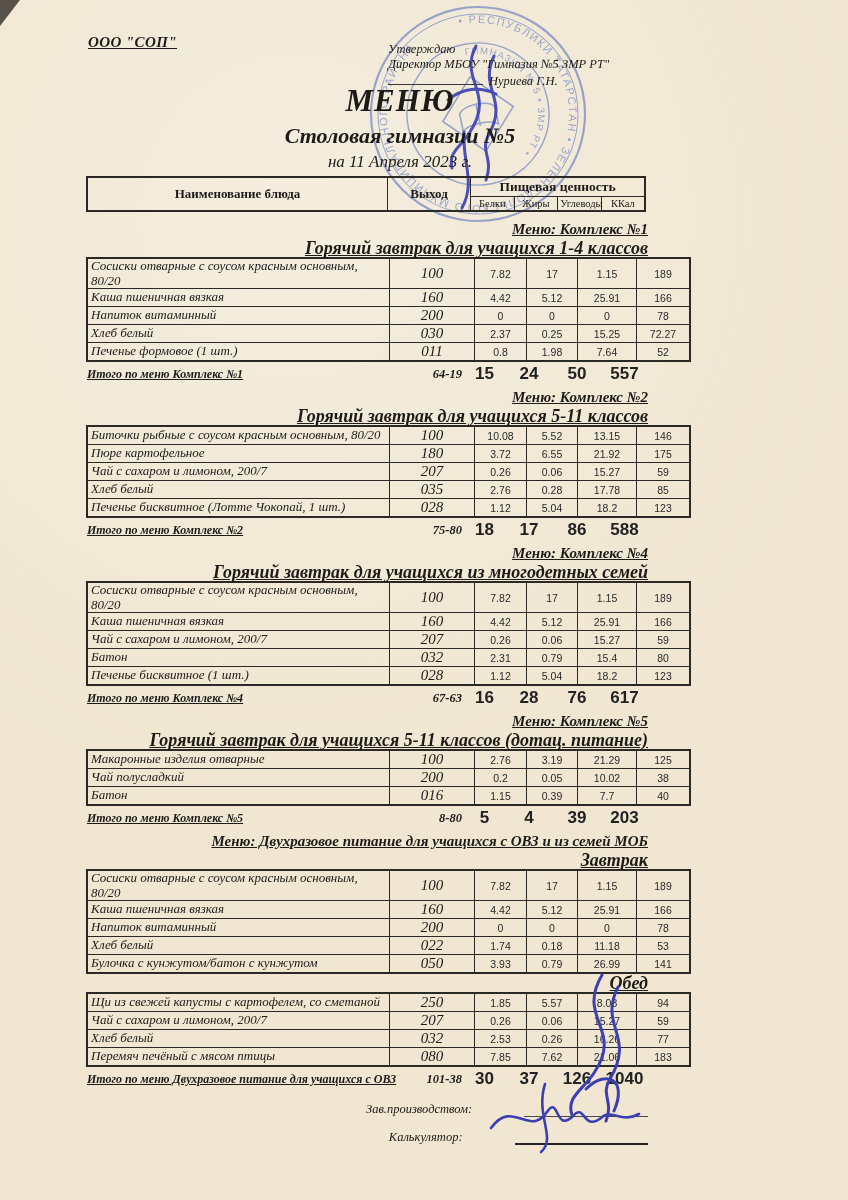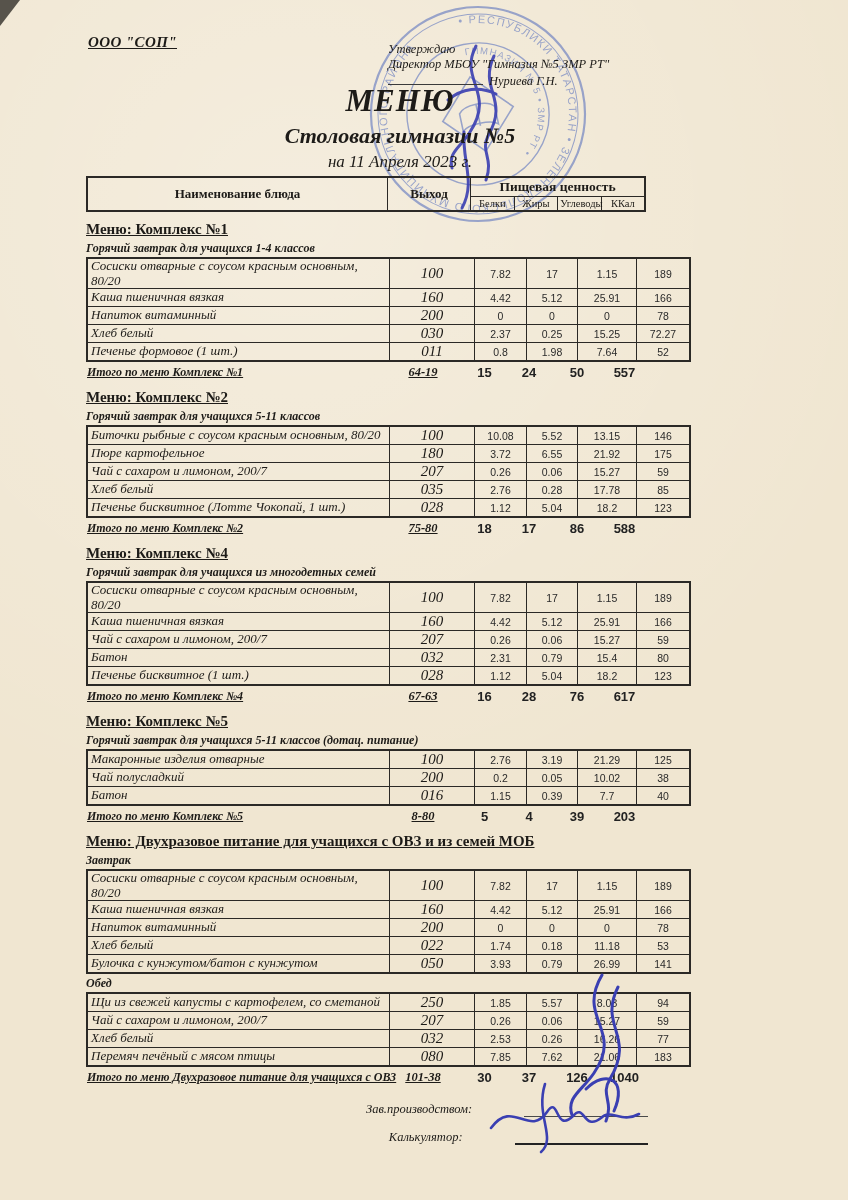--- a/index.html
+++ b/index.html
@@ -30,38 +30,38 @@
   #content{position:absolute;left:86px;top:176px;width:562px;}
   table{border-collapse:collapse;table-layout:fixed;width:560px;}
   .head-table{border:2px solid #2b2926;}
   .head-table td{border:1px solid #2b2926;text-align:center;padding:0 2px;}
   .hh-name{width:295px;font-weight:bold;font-size:13px;height:19px;}
   .hh-out{width:78px;font-weight:bold;font-size:13px;}
   .hh-nutr{font-weight:bold;font-size:13.5px;height:18px;}
   .hh-sub{font-size:10.5px;height:13px;}
   .w1{width:45px}.w2{width:44px}.w3{width:52px}.w4{width:46px}
   
-  .sec-title{font-size:15px;font-weight:bold;text-decoration:underline;
-    text-align:left;margin:9px 0 3px;line-height:17px;}
-  .sec-sub{font-size:12px;font-weight:bold;font-style:italic;
-    text-align:left;margin:2px 0 2px;line-height:14px;}
+  .sec-title{font-size:15px;font-weight:bold;font-style:italic;text-decoration:underline;
+    text-align:right;margin:9px 0 3px;line-height:17px;}
+  .sec-sub{font-size:18px;font-weight:bold;font-style:italic;text-decoration:underline;
+    text-align:right;margin:2px 0 2px;line-height:14px;}
   .menu-table{border:2px solid #2b2926;padding-left:36px;}
   .menu-table td{border:1px solid #2b2926;padding:0 3px;height:15px;vertical-align:middle;}
   .menu-table .c-name{width:295px;font-style:italic;font-size:13px;line-height:14.5px;text-align:left;}
   .menu-table .c-out{width:78px;font-style:italic;font-size:15px;text-align:center;}
   .menu-table .c-val{font-family:"Liberation Sans","DejaVu Sans",sans-serif;font-size:10.5px;
     text-align:center;color:#2a2a2a;}
   .menu-table td:nth-child(3){width:45px}.menu-table td:nth-child(4){width:44px}
   .menu-table td:nth-child(5){width:52px}.menu-table td:nth-child(6){width:46px}
   .total-row{display:grid;grid-template-columns:298px 78px 45px 44px 52px 43px;
     align-items:center;margin-top:2px;height:16px;}
   .t-label{font-size:12px;font-weight:bold;font-style:italic;text-decoration:underline;
     white-space:nowrap;overflow:visible;padding-left:1px;}
-  .t-out{font-size:12.5px;font-weight:bold;font-style:italic;text-decoration:underline;text-align:center;}
-  .t-val{font-family:"Liberation Sans","DejaVu Sans",sans-serif;font-size:13px;font-weight:bold;
+  .t-out{font-size:12.5px;font-weight:bold;font-style:italic;text-align:right;}
+  .t-val{font-family:"Liberation Sans","DejaVu Sans",sans-serif;font-size:17px;font-weight:bold;
     text-align:center;color:#222;}
   
   #footer{margin-top:16px;}
   .footer-row{display:flex;align-items:flex-end;margin-top:11px;gap:44px;}
   .f-label{width:412px;text-align:right;font-style:italic;font-size:12.5px;}
   .f-line{position:relative;width:132px;border-bottom:1px solid #4a4a4a;height:15px;margin-left:8px;}
   .f-line.thick{width:146px;border-bottom:2px solid #232323;}
 </style>
 </head>
 <body>

